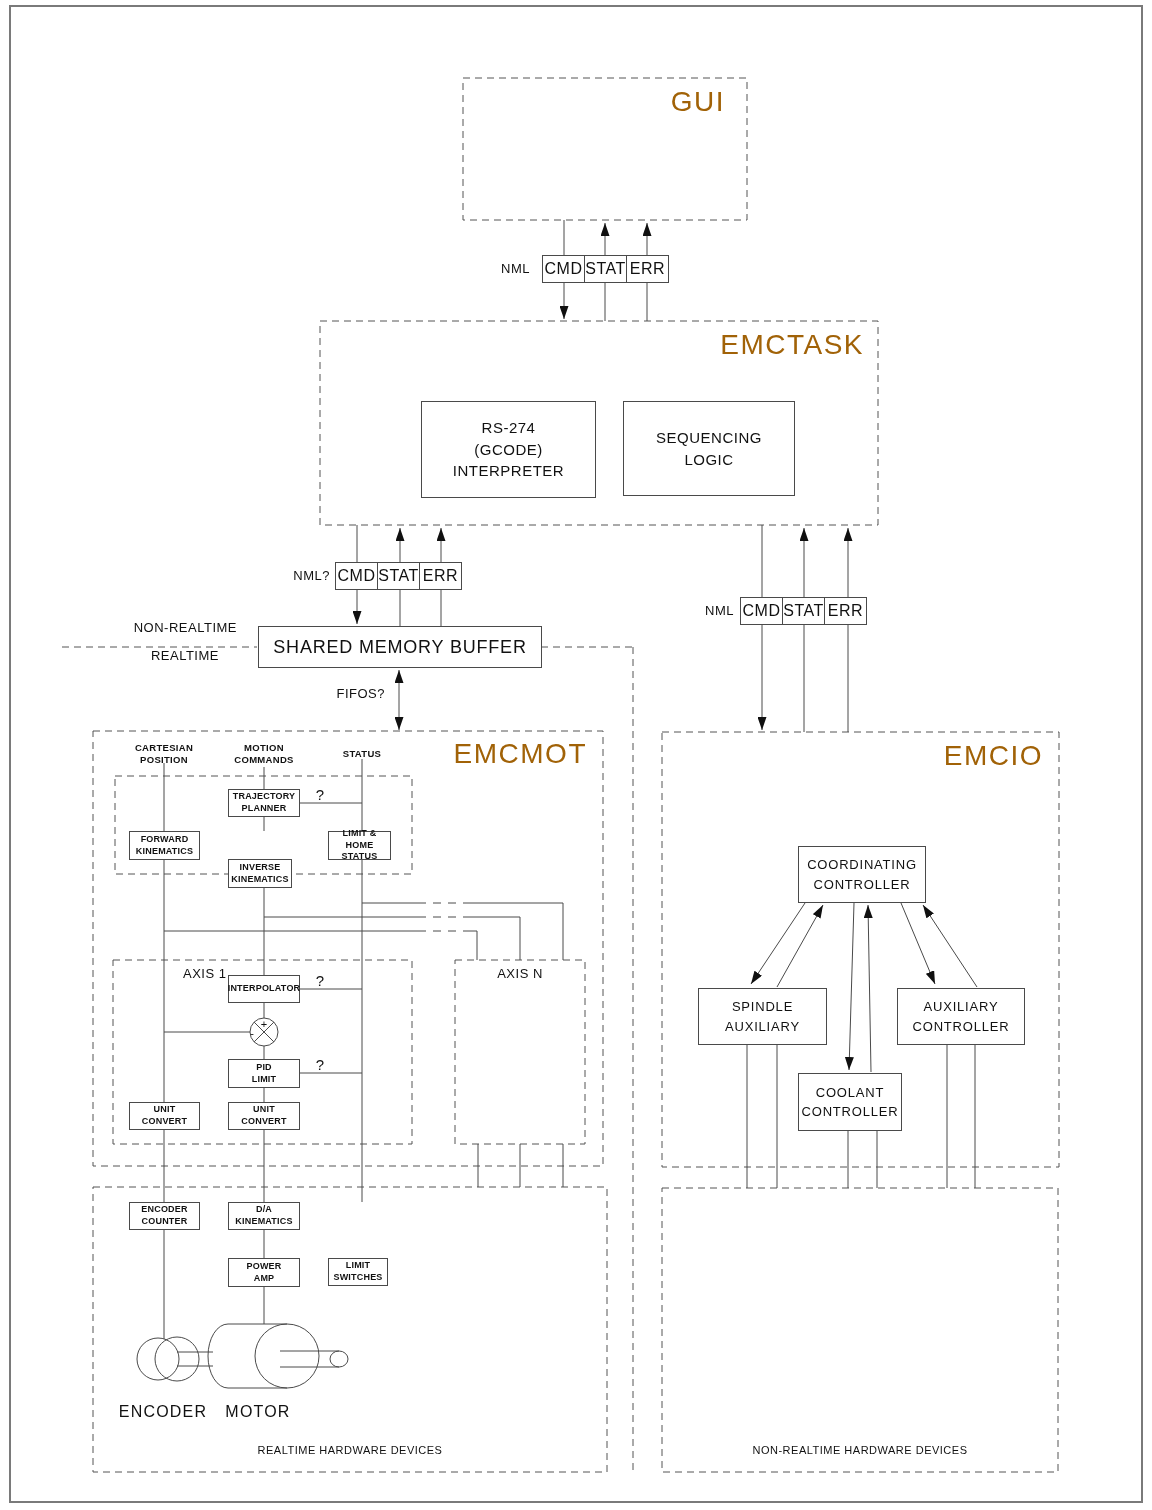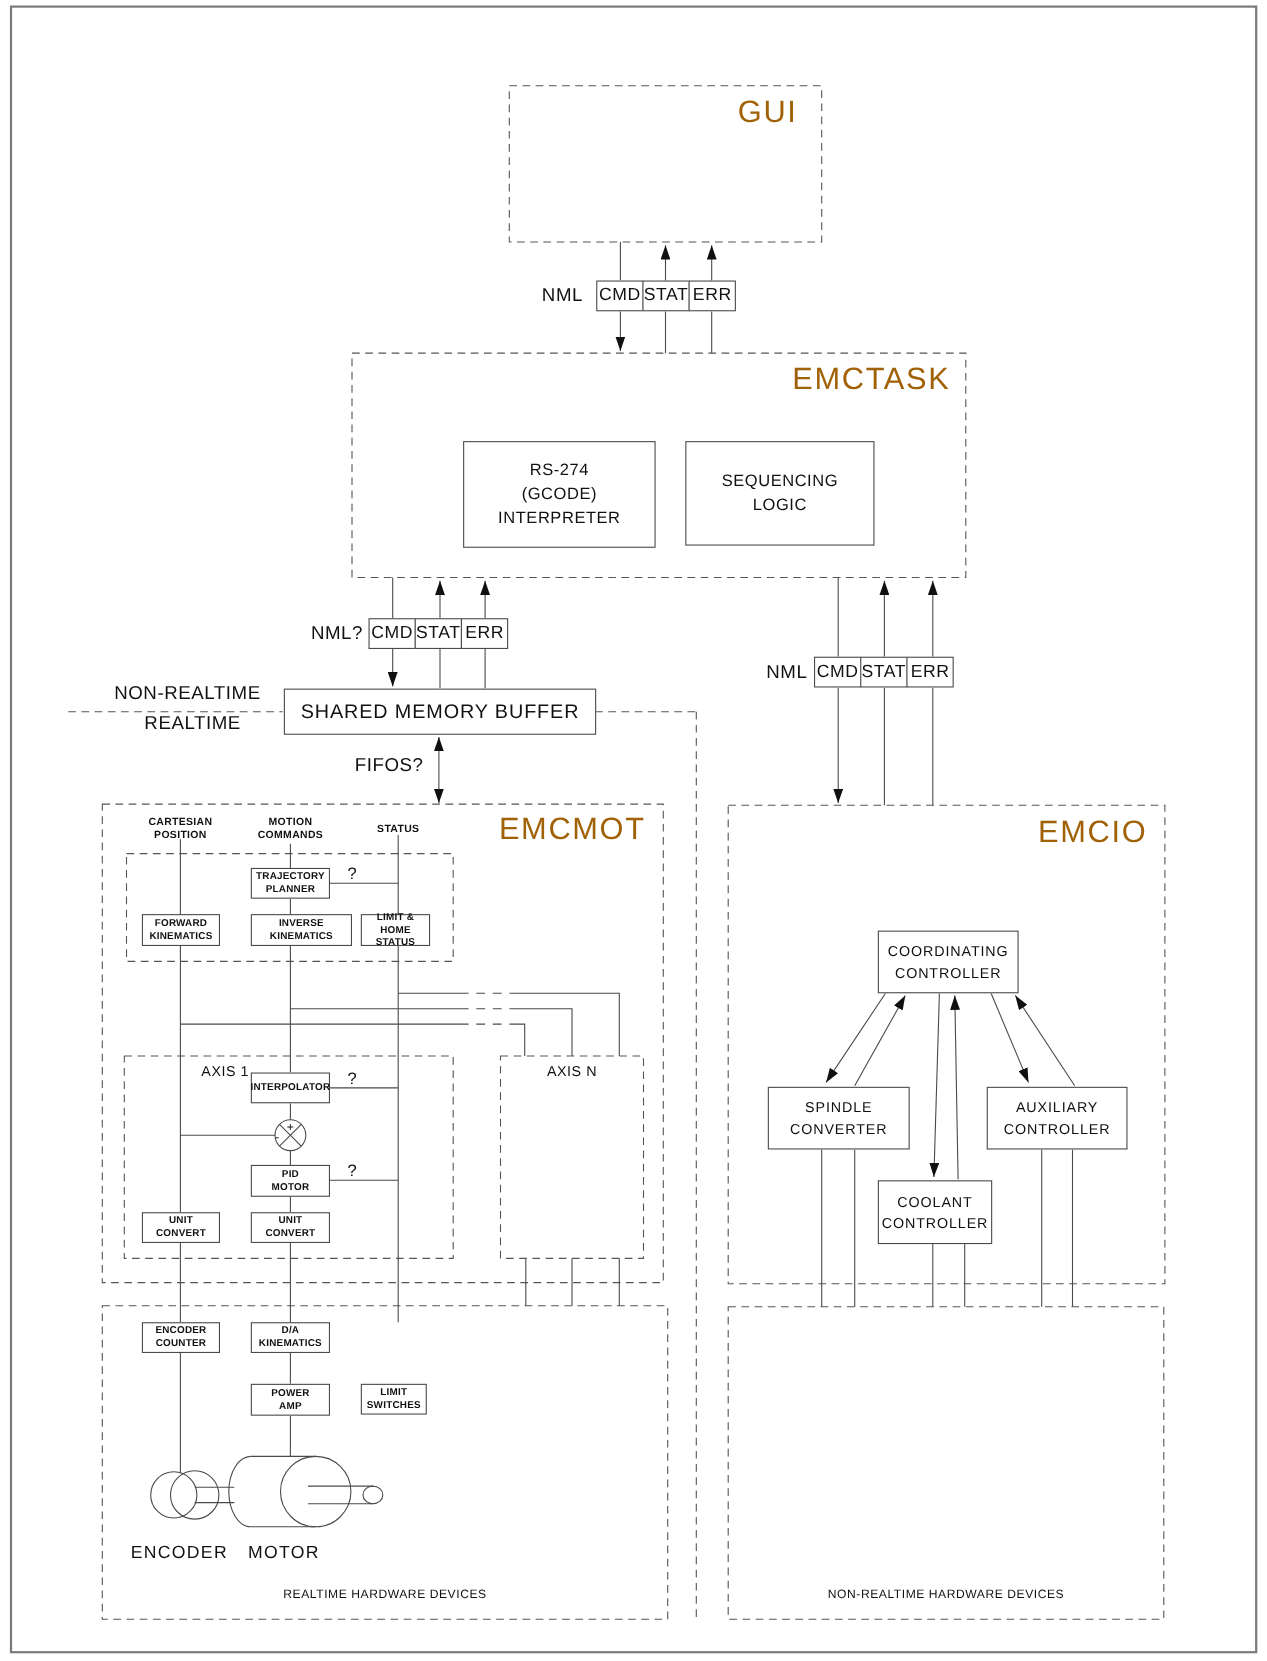--- a/index.html
+++ b/index.html
@@ -9,21 +9,21 @@
   .box{position:absolute;z-index:2;border:1px solid #4a4a4a;background:#fff;display:flex;align-items:center;justify-content:center;text-align:center;box-sizing:border-box}
   .prel{white-space:pre-line}
   .bigtitle{font-size:28px;letter-spacing:1.5px;text-align:right;color:#a16207}
   .smallbox{font-size:9px;font-weight:bold;letter-spacing:.2px;line-height:1.3}
   .medbox{font-size:15px;letter-spacing:.5px;line-height:1.45}
   .ctrlbox{font-size:13px;letter-spacing:.8px;line-height:1.5}
   .smbbox{font-size:18px;letter-spacing:.8px}
   .nmlgroup{position:absolute;z-index:2;display:flex}
   .nmlcell{width:43px;height:28px;border:1px solid #4a4a4a;background:#fff;box-sizing:border-box;display:flex;align-items:center;justify-content:center;font-size:16px;letter-spacing:.5px}
   .nmlcell + .nmlcell{margin-left:-1px}
-  .sidelabel{font-size:17px;letter-spacing:.5px;text-align:right}
+  .sidelabel{font-size:13px;letter-spacing:.5px;text-align:right}
   .collabel{font-size:9.5px;font-weight:bold;letter-spacing:.3px;line-height:1.25;text-align:center}
   .axislabel{font-size:13px;letter-spacing:.5px}
   .qmark{font-size:15px;text-align:center}
   .hwlabel{font-size:11px;letter-spacing:.5px;text-align:center}
   .devlabel{font-size:16px;letter-spacing:1.2px;text-align:center}
 </style>
 </head>
 <body>
 
 <svg class="layer" width="1152" height="1510" viewBox="0 0 1152 1510">
@@ -190,43 +190,43 @@
 <div class="abs collabel prel" style="left:114px;top:742px;width:100px">CARTESIAN
 POSITION</div>
 <div class="abs collabel prel" style="left:214px;top:742px;width:100px">MOTION
 COMMANDS</div>
 <div class="abs collabel" style="left:312px;top:748px;width:100px">STATUS</div>
 
 <div class="box smallbox prel" style="left:228px;top:789px;width:72px;height:28px">TRAJECTORY
 PLANNER</div>
 <div class="box smallbox prel" style="left:129px;top:831px;width:71px;height:29px">FORWARD
 KINEMATICS</div>
-<div class="box smallbox prel" style="left:228px;top:831px;width:92px;height:29px">INVERSE
+<div class="box smallbox prel" style="left:228px;top:859px;width:64px;height:29px">INVERSE
 KINEMATICS</div>
 <div class="box smallbox prel" style="left:328px;top:831px;width:63px;height:29px">LIMIT &amp; HOME
 STATUS</div>
 <div class="box smallbox" style="left:228px;top:975px;width:72px;height:28px">INTERPOLATOR</div>
 <div class="box smallbox prel" style="left:228px;top:1059px;width:72px;height:29px">PID
-MOTOR</div>
+LIMIT</div>
 <div class="box smallbox prel" style="left:129px;top:1102px;width:71px;height:28px">UNIT
 CONVERT</div>
 <div class="box smallbox prel" style="left:228px;top:1102px;width:72px;height:28px">UNIT
 CONVERT</div>
 
 <div class="abs axislabel" style="left:183px;top:966px">AXIS 1</div>
 <div class="abs axislabel" style="left:455px;top:966px;width:130px;text-align:center">AXIS N</div>
 
 <div class="abs qmark" style="left:312px;top:786px;width:16px">?</div>
 <div class="abs qmark" style="left:312px;top:972px;width:16px">?</div>
 <div class="abs qmark" style="left:312px;top:1056px;width:16px">?</div>
 
 <div class="box ctrlbox prel" style="left:798px;top:846px;width:128px;height:57px">COORDINATING
 CONTROLLER</div>
 <div class="box ctrlbox prel" style="left:698px;top:988px;width:129px;height:57px">SPINDLE
-CONVERTER</div>
+AUXILIARY</div>
 <div class="box ctrlbox prel" style="left:897px;top:988px;width:128px;height:57px">AUXILIARY
 CONTROLLER</div>
 <div class="box ctrlbox prel" style="left:798px;top:1073px;width:104px;height:58px">COOLANT
 CONTROLLER</div>
 
 <div class="box smallbox prel" style="left:129px;top:1202px;width:71px;height:28px">ENCODER
 COUNTER</div>
 <div class="box smallbox prel" style="left:228px;top:1202px;width:72px;height:28px">D/A
 KINEMATICS</div>
 <div class="box smallbox prel" style="left:328px;top:1258px;width:60px;height:28px">LIMIT

